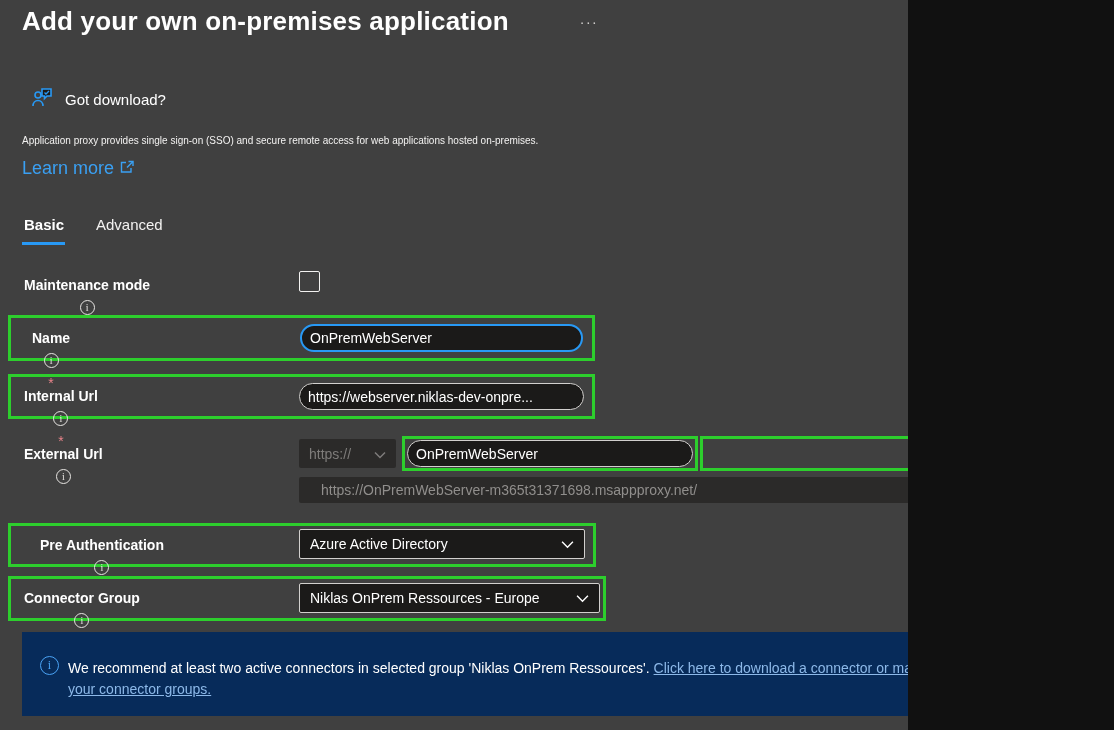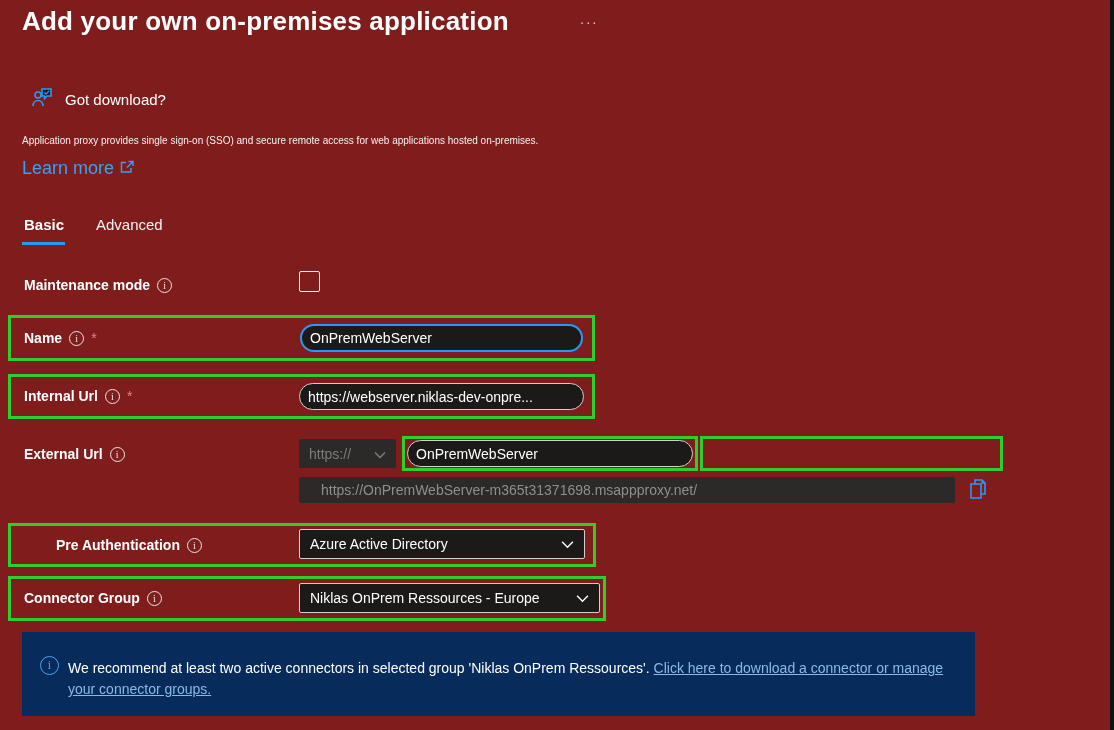--- a/index.html
+++ b/index.html
@@ -1,63 +1,63 @@
 <!DOCTYPE html>
 <html><head>
 <meta charset="utf-8">
 <style>
   * { margin:0; padding:0; box-sizing:border-box; }
   html,body { background:#111; }
   body { font-family:"Liberation Sans", sans-serif; }
   #screen {
-    position:relative; width:1110px; height:730px;
-    background:#7f1d1d; color:#fff; overflow:hidden;
+    position:relative; width:908px; height:730px;
+    background:#404040; color:#fff; overflow:hidden;
   }
   .abs { position:absolute; }
 
   
   .page-title { left:22px; top:6px; font-size:26px; font-weight:700; color:#fff; letter-spacing:.2px; }
   .more-btn { left:580px; top:10px; color:#cfcdcb; font-size:15px; letter-spacing:2px; cursor:pointer; }
   .feedback { left:30px; top:85px; display:flex; align-items:center; gap:11px; cursor:pointer; }
   .feedback-text { font-size:15px; color:#fff; }
   .desc { left:22px; top:135px; font-size:10px; color:#f3f2f1; }
   .learn-more { left:22px; top:158px; display:inline-flex; align-items:center; gap:6px;
     color:#3aa0f3; font-size:18px; text-decoration:none; cursor:pointer; }
 
   
   .tab-basic { left:24px; top:216px; font-size:15px; font-weight:700; color:#fff; cursor:pointer; }
   .tab-advanced { left:96px; top:216px; font-size:15px; color:#f3f2f1; cursor:pointer; }
   .tab-underline { left:22px; top:242px; width:43px; height:3px; background:#2899f5; }
 
   
-  .field-label { display:flex; align-items:center; gap:7px; font-size:14px; font-weight:600; color:#fff; }
+  .field-label { display:flex; align-items:center; gap:7px; font-size:14px; font-weight:600; color:#fff;flex-direction:column; }
   .info-i {
     width:15px; height:15px; border:1px solid #e8e6e3; border-radius:50%;
     display:inline-flex; align-items:center; justify-content:center;
     font-size:10px; font-weight:400; color:#e8e6e3; font-family:"Liberation Serif", serif;
     cursor:pointer;
   }
   .req { color:#e8838a; font-size:14px; font-weight:400; }
 
   .checkbox { left:299px; top:271px; width:21px; height:21px; border:1.5px solid #f3f2f1;
     border-radius:2px; background:transparent; cursor:pointer; }
 
   .hl { border:3px solid #2dce2d; pointer-events:none; }
   .hl-name      { left:8px;  top:315px; width:587px; height:46px; }
   .hl-internal  { left:8px;  top:374px; width:587px; height:45px; }
   .hl-ext-host  { left:402px; top:436px; width:296px; height:35px; }
   .hl-ext-dom   { left:700px; top:436px; width:303px; height:35px; }
   .hl-preauth   { left:8px;  top:523px; width:588px; height:44px; }
   .hl-connector { left:8px;  top:576px; width:598px; height:45px; }
 
   .lbl-maint { left:24px; top:277px; }
-  .lbl-name { left:24px; top:330px; }
+  .lbl-name { left:32px; top:330px; }
   .lbl-internal { left:24px; top:388px; }
   .lbl-external { left:24px; top:446px; }
-  .lbl-preauth { left:40px; top:537px;padding-left:16px; }
+  .lbl-preauth { left:24px; top:537px;padding-left:16px; }
   .lbl-connector { left:24px; top:590px;text-align:center; }
 
   input.txt {
     background:#1b1a19; color:#fff; font-size:14px; font-family:"Liberation Sans", sans-serif;
     padding:0 8px; outline:none; border-radius:14px;
   }
   .name-input { left:300px; top:324px; width:283px; height:28px; border:2px solid #2899f5; }
   .internal-input { left:299px; top:383px; width:285px; height:27px; border:1px solid #d2d0ce; }
   .host-input { left:407px; top:440px; width:286px; height:27px; border:1px solid #d2d0ce; }
 

